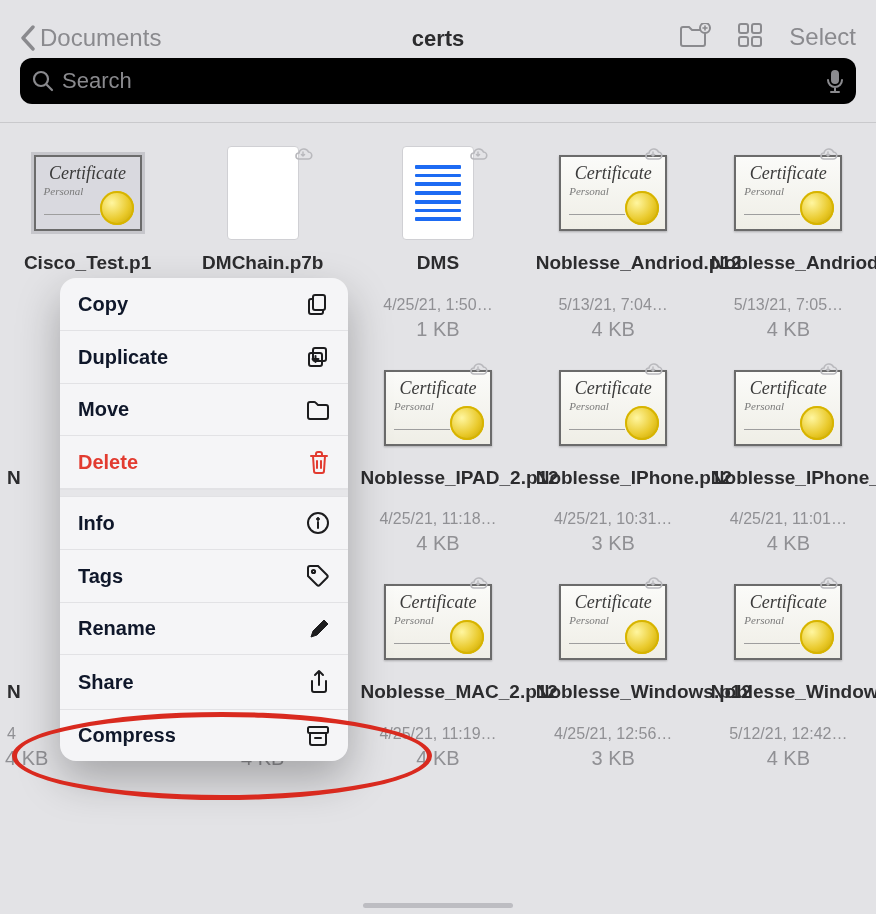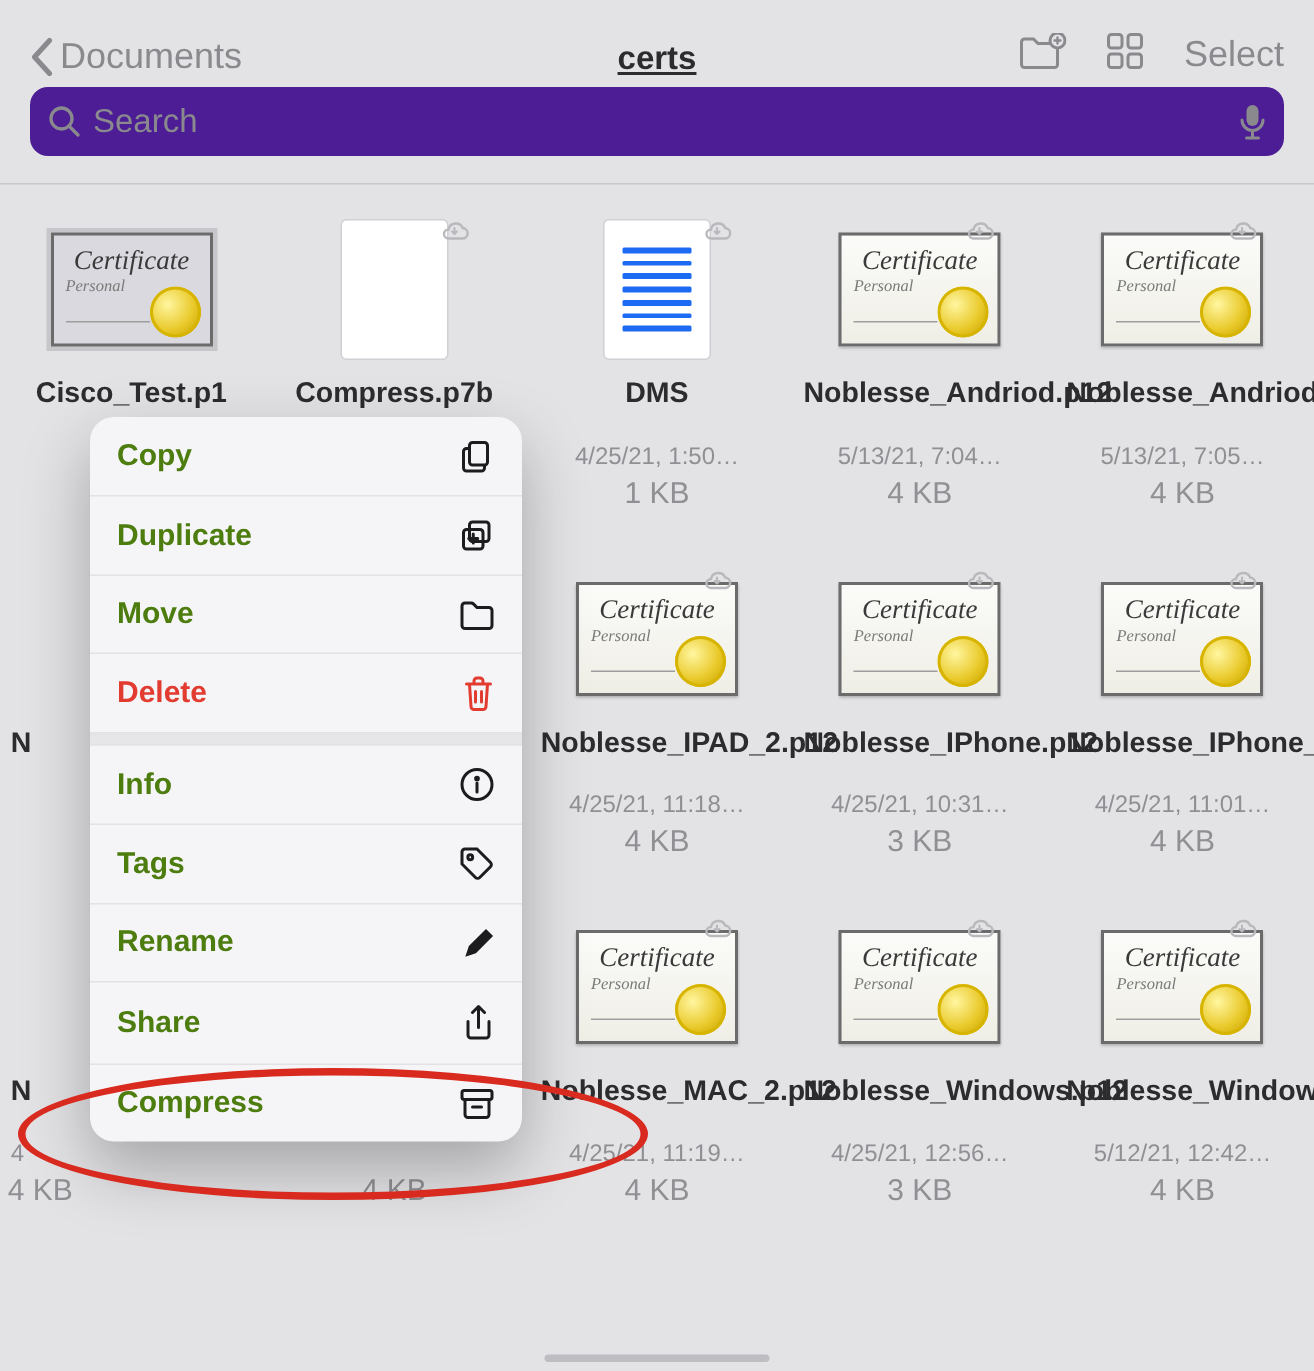--- a/index.html
+++ b/index.html
@@ -17,43 +17,43 @@
     height: 52px;
     padding: 0 20px;
     color: #8a8a8e;
   }
   .back-btn {
     display: flex; align-items: center; gap: 4px;
     font-size: 24px; color: #8a8a8e; font-weight: 400;
   }
   .nav-title {
     position: absolute; left: 50%; transform: translateX(-50%);
-    font-size: 22px; font-weight: 700; color: #2c2c2e; text-decoration: underline;
+    font-size: 22px; font-weight: 700; color: #2c2c2e;
   }
   .nav-right {
     margin-left: auto; display: flex; align-items: center; gap: 26px;
     color: #8a8a8e;
   }
   .searchbar {
     margin: 6px 20px 18px 20px;
     height: 46px;
-    background: #4c1d95;
+    background: #000000;
     border-radius: 12px;
     display: flex; align-items: center; gap: 8px;
     padding: 0 12px;
     justify-content: center;
   }
   .search-placeholder { color: #8a8a8e; font-size: 22px; flex:1; }
   .divider { height:1px; background:#c9c9cc; }
   .grid {
     padding: 20px 0 0 0;
     display: grid;
     grid-template-columns: repeat(5, 165px);
     justify-content: space-around;
-    row-gap: 34px;
+    row-gap: 16px;
   }
   .file {
     display:flex; flex-direction:column; align-items:center;
     text-align:center;
   }
   .thumb {
     width: 112px; height: 100px; position: relative;
     display:flex; align-items:center; justify-content:center;
     margin-bottom: 8px;
   }
@@ -116,21 +116,21 @@
     position:absolute; left:60px; top:278px;
     width: 288px;
     background:#f5f5f7;
     border-radius:16px;
     box-shadow: 0 18px 44px rgba(0,0,0,0.28);
     overflow:hidden;
   }
   .ctx-item {
     display:flex; align-items:center; justify-content:space-between;
     padding: 14px 18px;
-    font-size:20px; font-weight:600; color:#4d7c0f;
+    font-size:20px; font-weight:600; color:#0f172a;
     border-bottom:1px solid #e2e2e5;
   }
   .ctx-item.danger { color:#e23b30;align-items:center; }
   .ctx-sep { height:8px; background:#e6e6e9; border-bottom:1px solid #e2e2e5; border-top:1px solid #e2e2e5; }
   .ctx-item:last-child { border-bottom:none; }
   .ctx-item svg { stroke:#1c1c1e; }
   .ctx-item.danger svg { stroke:#e23b30; fill:none;}
 
   .annot {
     position:absolute;
@@ -204,21 +204,21 @@
 
       </div>
     <div class="file">
       <div class="thumb">
         <div class="blank-doc"></div>
         <span class="cloud"><svg width="20" height="14" viewBox="0 0 20 14" fill="none">
             <path d="M6 12h9a3.5 3.5 0 0 0 .5-7A5 5 0 0 0 6 6a3 3 0 0 0 0 6Z" stroke="#b9b9bd" stroke-width="1.6"></path>
             <path d="M10 5v4m0 0-1.6-1.6M10 9l1.6-1.6" stroke="#b9b9bd" stroke-width="1.4" stroke-linecap="round"></path>
           </svg></span>
       </div>
-      <div class="filename">Compress.p7b</div>
+      <div class="filename">DMChain.p7b</div>
 
       </div>
     <div class="file">
       <div class="thumb">
         <div class="txt-doc">
           <div class="ln"></div>
           <div class="ln"></div>
           <div class="ln"></div>
           <div class="ln"></div>
           <div class="ln"></div>

